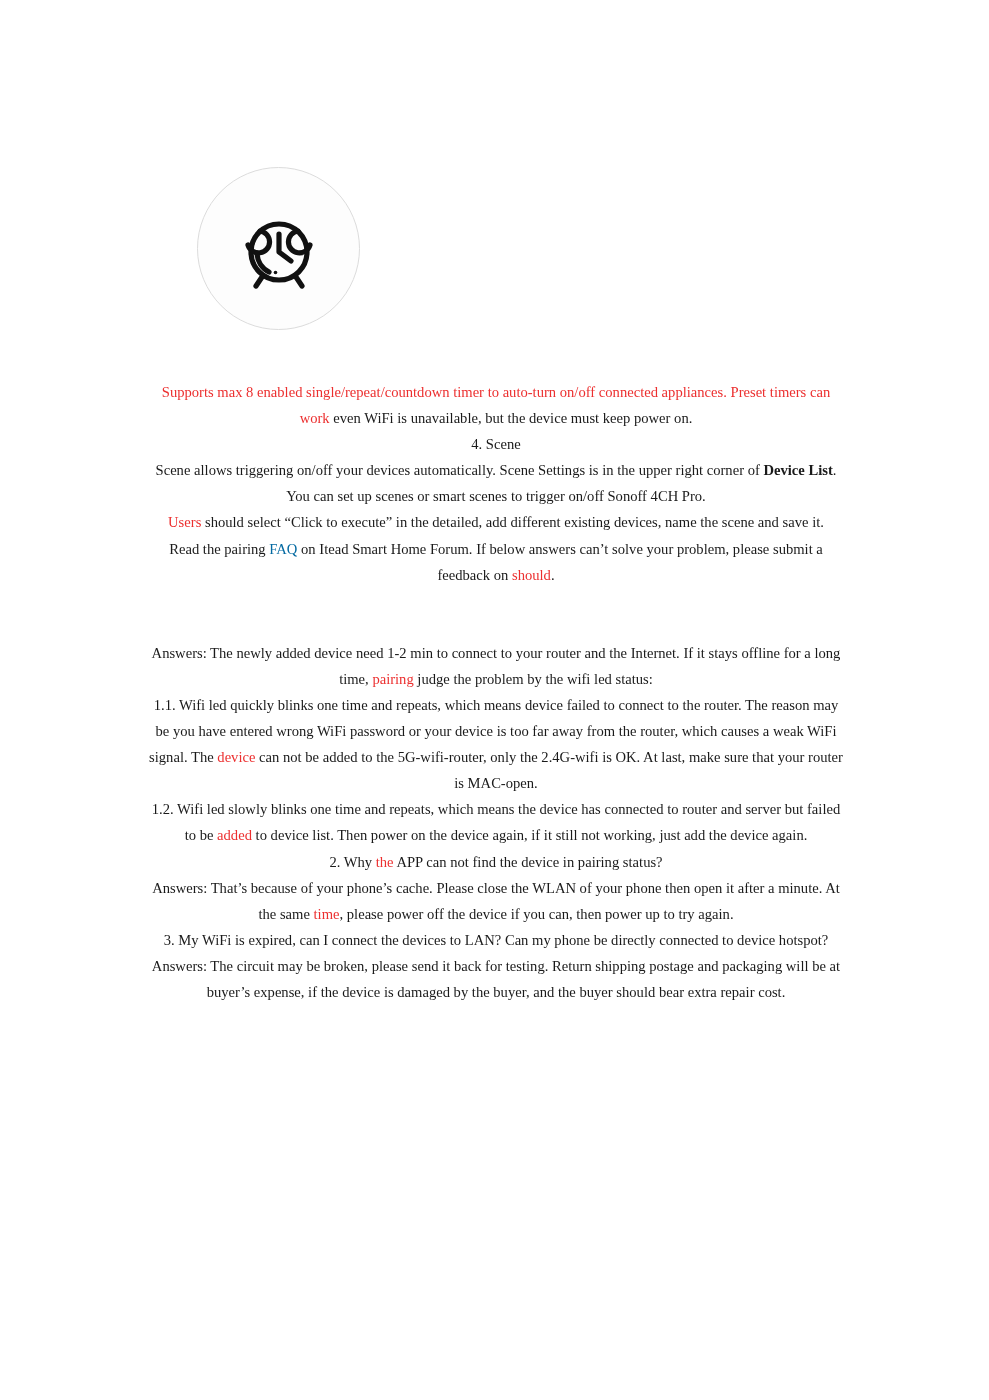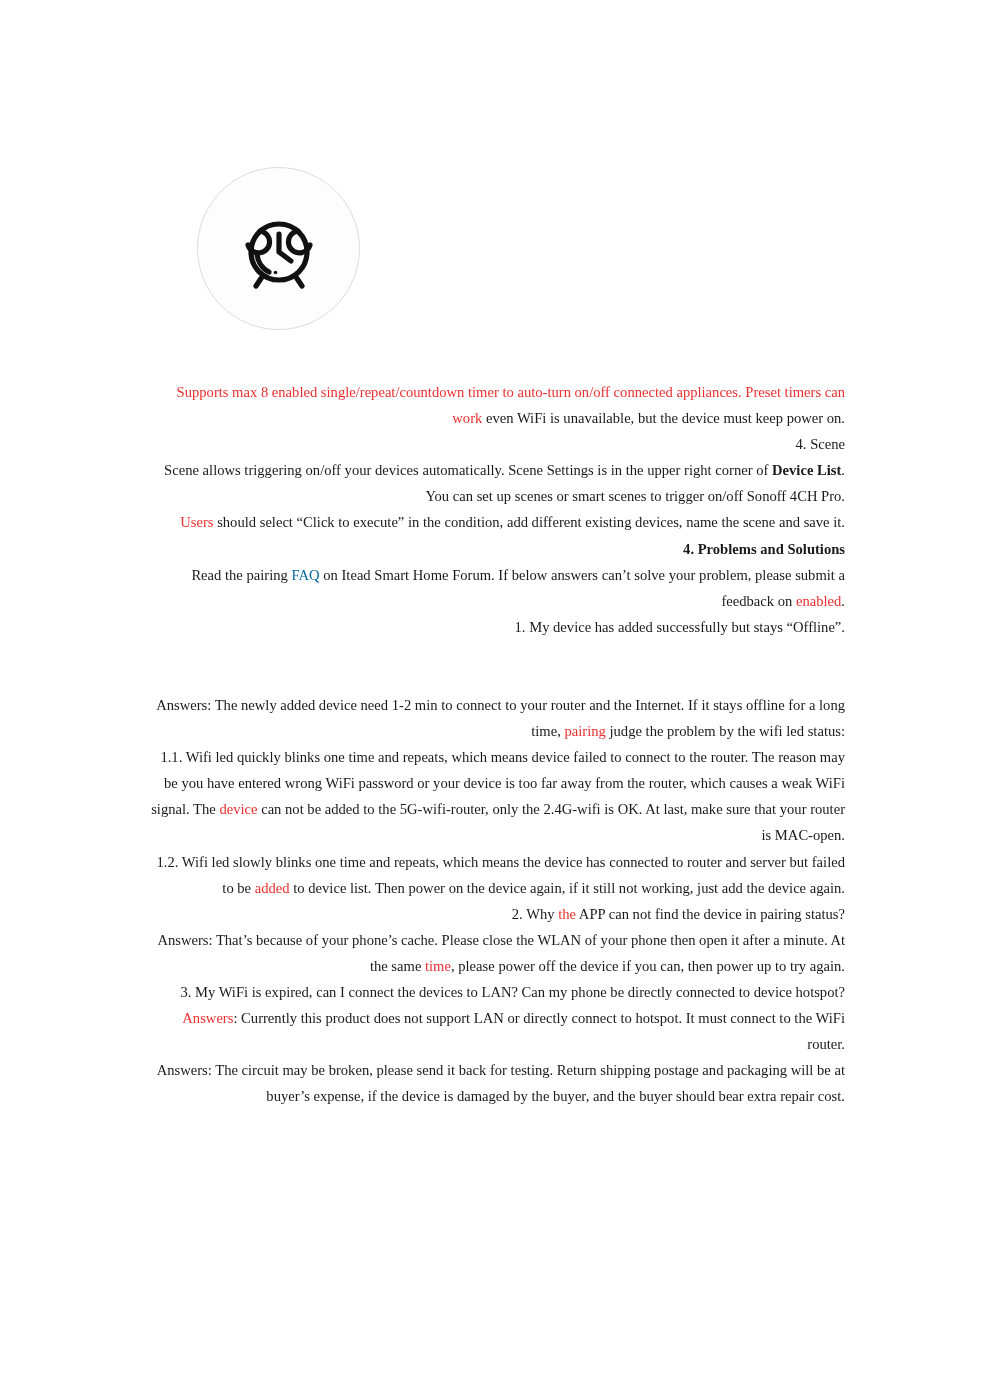--- a/index.html
+++ b/index.html
@@ -48,21 +48,21 @@
   }
 
   
   .body-text {
     position: absolute;
     left: 147px;
     top: 379px;
     width: 698px;
     font-size: 14.6px;
     line-height: 26.1px;
-    text-align: right;
+    text-align: center;
     color: #1a1a1a;
   }
   .body-text p {
     margin: 0;
     padding: 0;
     line-height: 26.1px;
   }
   .para {
     margin: 0;
   }
@@ -105,43 +105,40 @@
   </div>
 
   <div class="body-text">
 
     <p class="para"><span class="red">Supports max 8 enabled single/repeat/countdown timer to auto-turn on/off connected appliances. Preset timers can work</span> <span>even WiFi is unavailable, but the device must keep power on.</span></p>
 
     <p class="para">4. Scene</p>
 
     <p class="para"><span>Scene allows triggering on/off your devices automatically. Scene Settings is in the upper right corner of </span><span class="bold">Device List</span><span>. You can set up scenes or smart scenes to trigger on/off Sonoff 4CH Pro.</span></p>
 
-    <p class="para"><span class="red">Users</span><span> should select “Click to execute” in the condition, add different existing devices, name the scene and save it.</span></p>
+    <p class="para"><span class="red">Users</span><span> should select “Click to execute” in the detailed, add different existing devices, name the scene and save it.</span></p>
 
-    <p class="para heading">4. Problems and Solutions</p>
 
-    <p class="para"><span>Read the pairing </span><span class="blue">FAQ</span><span>  on Itead Smart Home Forum. If below answers can’t solve your problem, please submit a feedback on </span><span class="red">enabled</span><span>.</span></p>
+    <p class="para"><span>Read the pairing </span><span class="blue">FAQ</span><span>  on Itead Smart Home Forum. If below answers can’t solve your problem, please submit a feedback on </span><span class="red">should</span><span>.</span></p>
 
-    <p class="para">1. My device has added successfully but stays “Offline”.</p>
 
     <div class="spacer-line"></div>
 
     <p class="para"><span>Answers: The newly added device need 1-2 min to connect to your router and the Internet. If it stays offline for a long time, </span><span class="red">pairing</span><span> judge the problem by the wifi   led status:</span></p>
 
     <p class="para"><span>1.1. Wifi led quickly blinks one time and repeats, which means device failed to connect to the router. The reason may be you have entered wrong WiFi password or your device is too far away from the router, which causes a weak WiFi signal. The </span><span class="red">device</span><span> can not be added to the 5G-wifi-router, only the 2.4G-wifi is OK. At last, make sure that your router is MAC-open.</span></p>
 
     <p class="para"><span>1.2. Wifi led slowly blinks one time and repeats, which means the device has connected to router and server but failed to be </span><span class="red">added</span><span> to device list. Then power on the device again, if it still not working, just add the device again.</span></p>
 
 
     <p class="para"><span>2. Why </span><span class="red">the</span><span> APP can not find the device in pairing status?</span></p>
 
     <p class="para"><span>Answers: That’s because of your phone’s cache. Please close the WLAN of your phone then open it after a minute. At the same </span><span class="red">time</span><span>, please power off the device if you can, then power up to try again.</span></p>
 
     <p class="para">3. My WiFi is expired, can I connect the devices to LAN? Can my phone be directly connected to device hotspot?</p>
 
-    <p class="para"><span class="red">Answers</span><span>: Currently this product does not support LAN or directly connect to hotspot. It must connect to the WiFi router.</span></p>
 
 
     <p class="para">Answers: The circuit may be broken, please send it back for testing. Return shipping postage and packaging will be at buyer’s expense, if the device is damaged by the buyer, and the buyer should bear extra repair cost.</p>
 
   </div>
 
 </div>
 
 </body></html>

